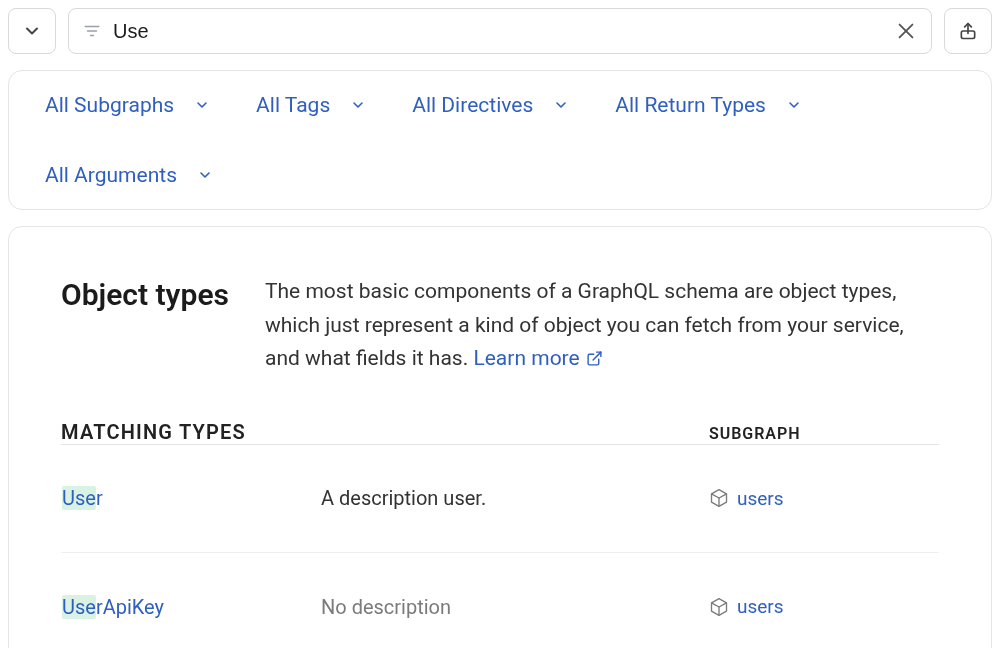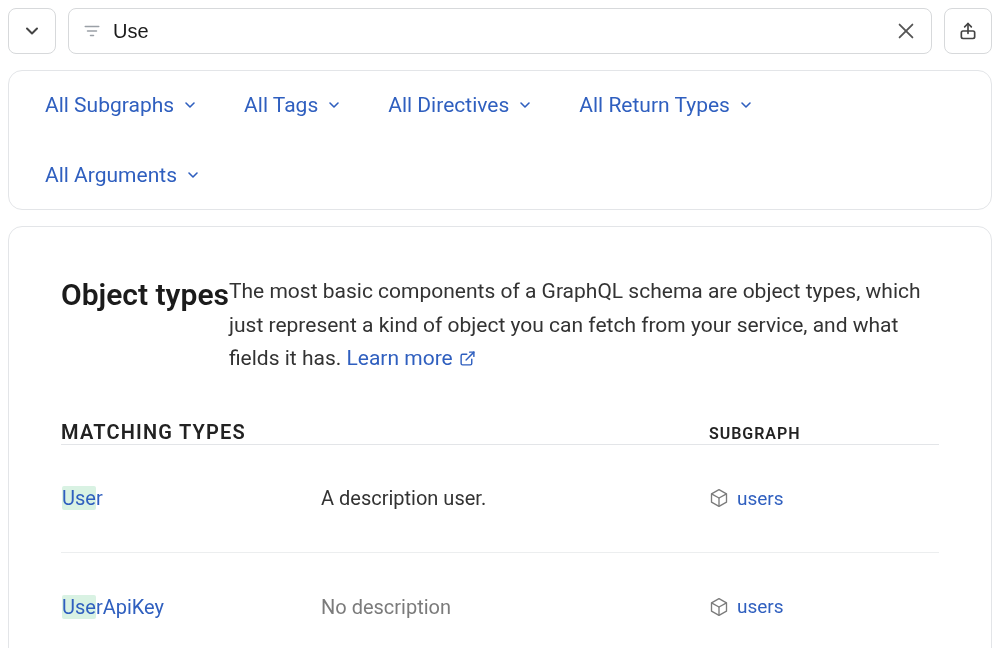--- a/index.html
+++ b/index.html
@@ -69,33 +69,34 @@
       border: 1px solid #e3e5e8;
       border-radius: 14px;
       padding: 22px 36px;
       display: flex;
       gap: 46px;
       flex-wrap: wrap;
     }
     .filter-item {
       display: flex;
       align-items: center;
-      gap: 8px;
+      gap: 20px;
       color: #2f5fbf;
       font-size: 21px;
       cursor: pointer;
     }
     .results-card {
       margin: 16px 8px 0 8px;
       border: 1px solid #e3e5e8;
       border-radius: 14px;
       padding: 48px 52px 0 52px;
     }
     .results-header {
       display: flex;
+      gap: 36px;
       align-items: flex-start;
       margin-bottom: 44px;
     }
     .results-header h1 {
       font-size: 30px;
       font-weight: 600;
       white-space: nowrap;
       padding-top: 2px;
     }
     .results-desc {

